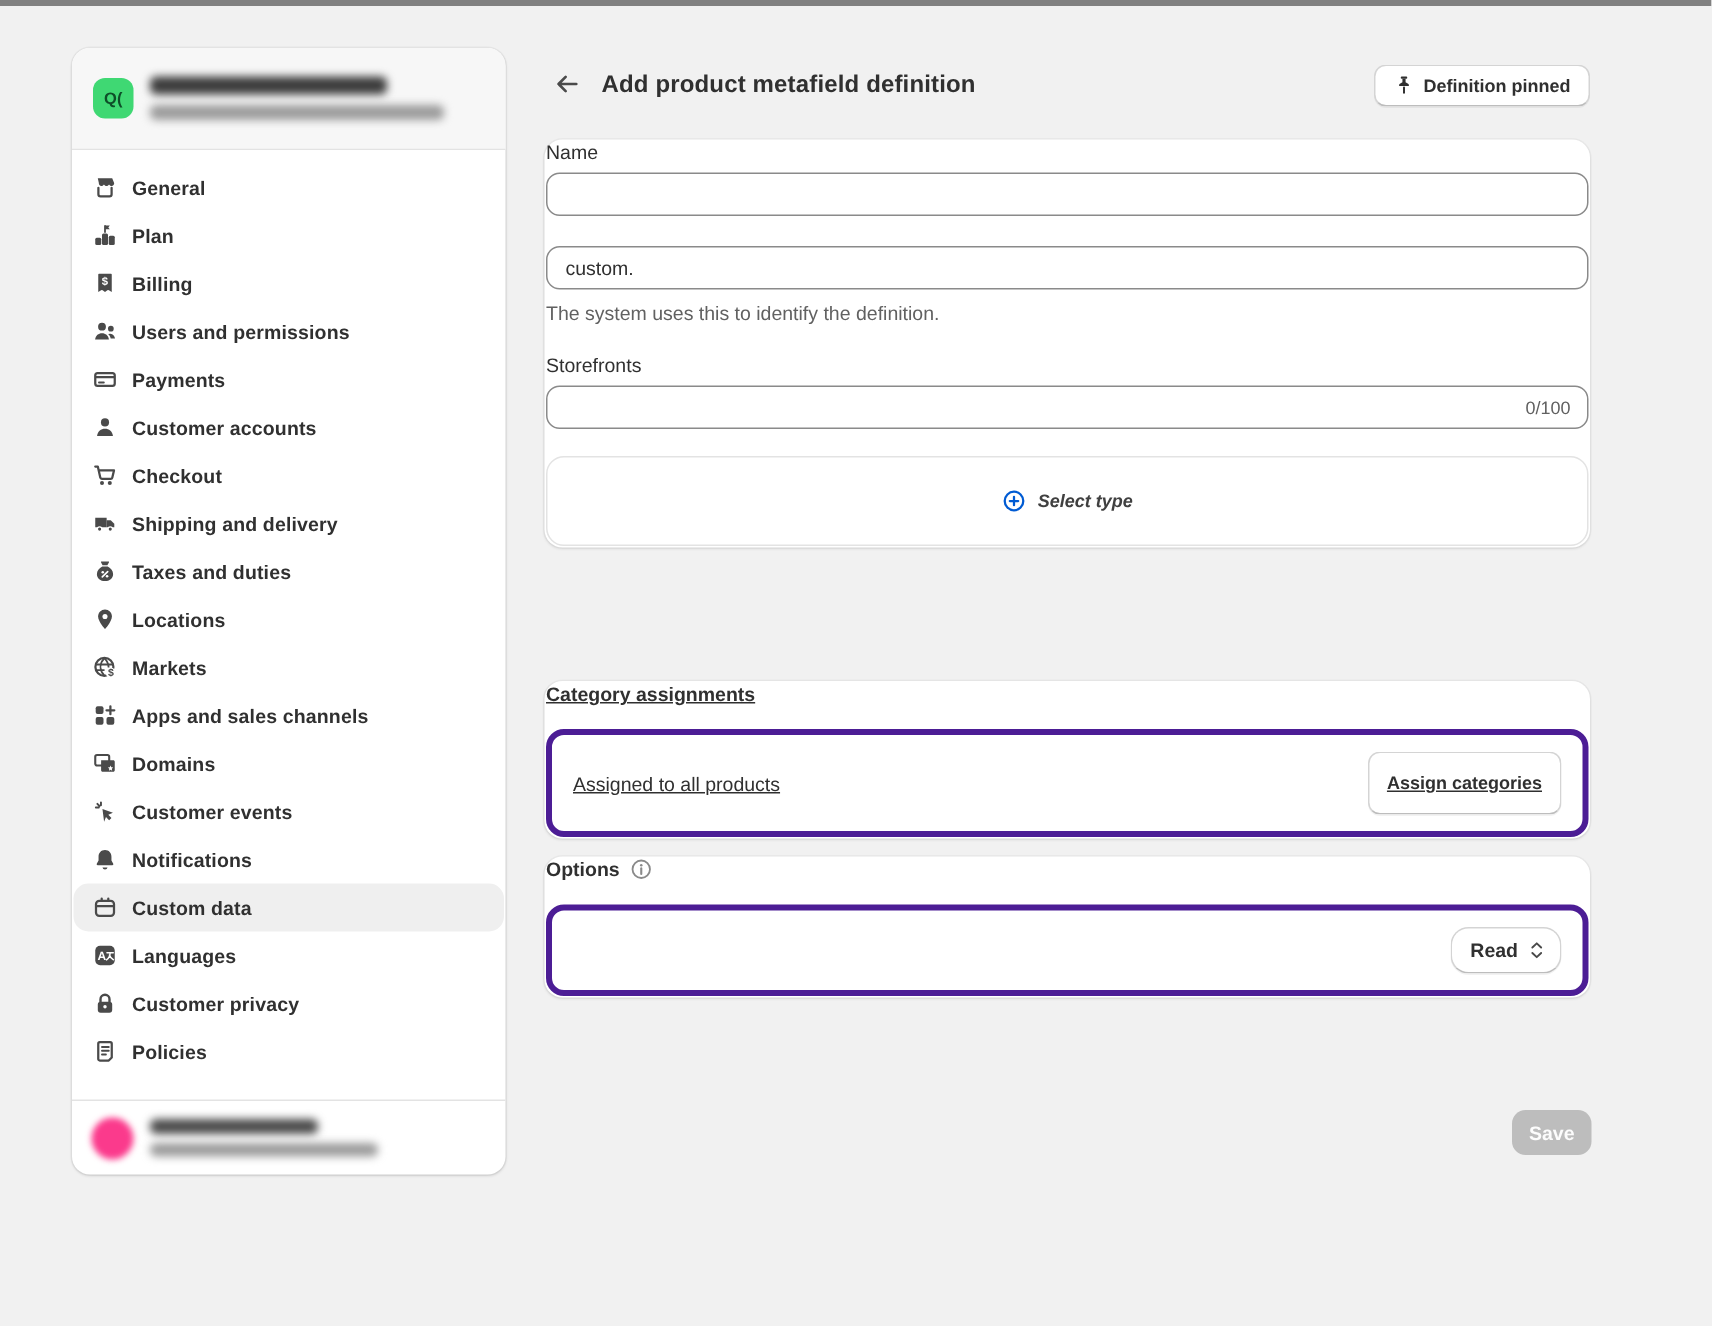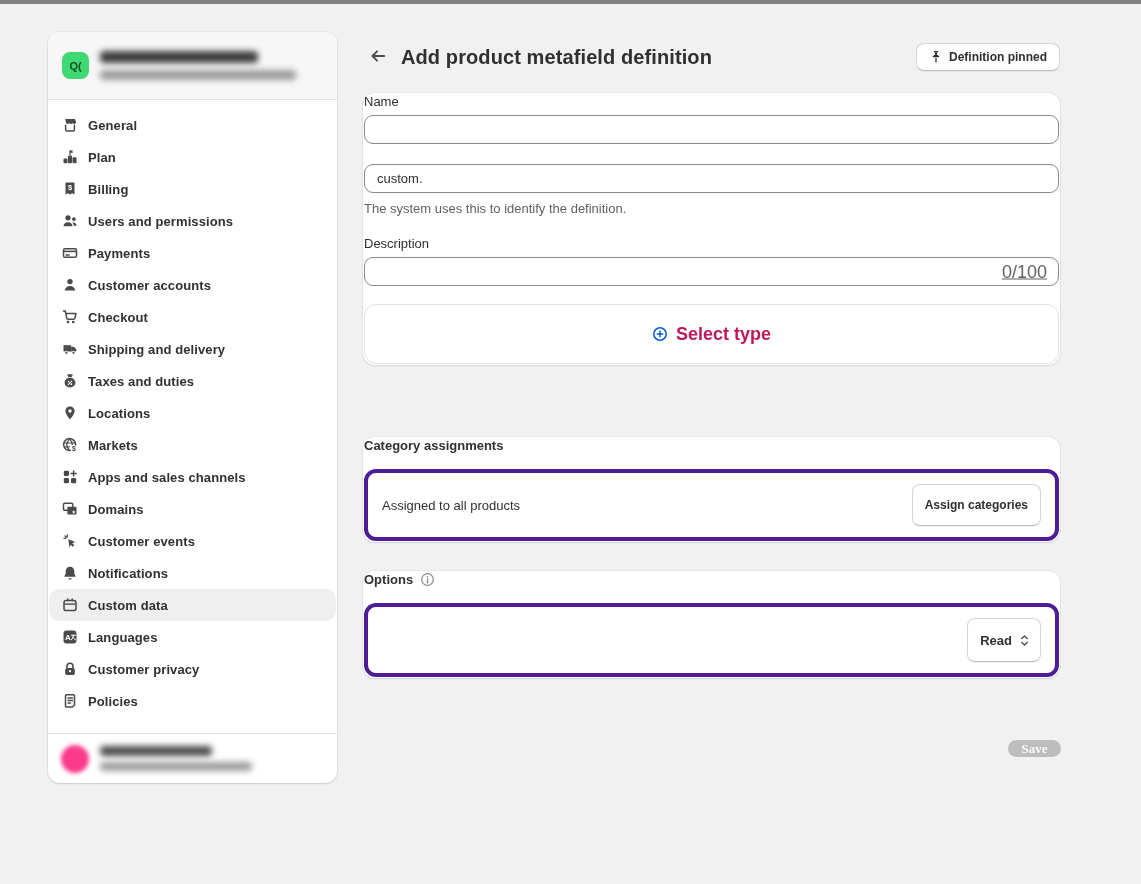--- a/index.html
+++ b/index.html
@@ -54,85 +54,85 @@
   .user-avatar { width: 28px; height: 28px; border-radius: 50%; background: #fb3a8c; flex: none; filter: blur(2px); }
   .user-meta { display: flex; flex-direction: column; gap: 6px; }
 
   
   .page-header {
     position: absolute; left: 363px; top: 42px; width: 697px; height: 30px;
     display: flex; align-items: center;
   }
   .back-btn { width: 22px; height: 22px; border: none; background: transparent; cursor: pointer; display: flex; align-items: center; justify-content: center; padding: 0; margin-left: 4px; }
   .back-btn svg { width: 18px; height: 18px; }
-  .page-title { font-size: 20px; font-weight: bold; color: #303030; margin-left: 12px; letter-spacing: .1px; }
+  .page-title { font-size: 16px; font-weight: bold; color: #303030; margin-left: 12px; letter-spacing: .1px; }
 
   .btn {
     display: inline-flex; align-items: center; justify-content: center; gap: 6px;
     background: #fff; border: 1px solid #d4d4d4; border-bottom-color: #bdbdbd;
     border-radius: 8px; font-family: inherit; font-size: 12px; font-weight: 600;
     color: #303030; cursor: pointer; box-shadow: 0 1px 0 rgba(0,0,0,.05);
   }
   .pinned-btn { margin-left: auto; height: 28px; padding: 0 12px; }
   .pinned-btn svg { width: 14px; height: 14px; }
 
   .card {
     position: absolute; left: 363px; width: 697px; background: #fff;
     border-radius: 12px; padding: 1px;
     box-shadow: 0 1px 2px rgba(26,26,26,.09), 0 0 0 1px rgba(0,0,0,.035);
   }
   .card-form { top: 93px; }
-  .card-category { top: 437px; }
+  .card-category { top: 454px; text-decoration: underline; }
   .card-options { top: 571px; }
 
   .field-group { margin-top: 20px; }
   .field-group:first-child { margin-top: 0; }
   .field-label { font-size: 13px; color: #303030; margin-bottom: 6px; }
   .input-wrap { position: relative; }
   .text-input {
     width: 100%; height: 29px; border: 1px solid #8a8a8a; border-radius: 9px;
     font-family: inherit; font-size: 13px; color: #303030; padding: 0 12px;
     background: #fff; outline: none;
   }
   .char-counter {
     position: absolute; right: 12px; top: 50%; transform: translateY(-50%);
-    font-size: 18px; color: #616161; pointer-events: none; text-decoration: underline;
+    font-size: 12px; color: #616161; pointer-events: none;
   }
   .help-text { margin-top: 8px; font-size: 13px; color: #616161; }
 
   .select-type-box {
     margin-top: 18px; height: 60px; border: 1px solid #e3e3e3; border-radius: 12px;
     display: flex; align-items: center; justify-content: center; gap: 8px;
     background: #fff; cursor: pointer; width: 100%;
   }
   .select-type-box svg { width: 16px; height: 16px; }
-  .select-type-label { font-size: 18px; font-weight: 600; color: #be185d; }
+  .select-type-label { font-size: 12px; font-weight: 600; color: #404040; font-style: italic; }
 
   .card-title { font-size: 13px; font-weight: bold; color: #303030; }
   .card-title-row { display: flex; align-items: center; gap: 7px; }
   .info-icon { width: 15px; height: 15px; display: flex; }
   .info-icon svg { width: 15px; height: 15px; }
 
   .inner-box {
     margin-top: 16px; border: 4px solid #4c1d95; border-radius: 12px;
     display: flex; align-items: center; padding: 11px 14px; min-height: 50px;
   }
   .inner-box-text { font-size: 13px; color: #303030; }
   .assign-btn { margin-left: auto; height: 42px; padding: 0 12px; }
 
   .option-left { display: flex; flex-direction: column; gap: 4px; }
   .option-title { font-size: 13px; font-weight: 600; color: #303030; }
   .option-desc { font-size: 13px; color: #616161; }
-  .read-select { margin-left: auto; height: 44px; padding: 0 10px 0 12px; gap: 7px; font-size: 13px; font-weight: 600; }
+  .read-select { margin-left: auto; height: 31px; padding: 0 10px 0 12px; gap: 7px; font-size: 13px; font-weight: 600; border-radius: 12px; }
   .read-select svg { width: 11px; height: 13px; }
 
   .save-btn {
-    position: absolute; left: 1008px; top: 740px; width: 53px; height: 17px;
+    position: absolute; left: 1008px; top: 740px; width: 53px; height: 30px;
     background: #bdbdbd; color: #fcfcfc; border: none; border-radius: 9px;
-    font-family: Liberation Serif, serif; font-size: 13px; font-weight: bold; cursor: default;
+    font-family: Liberation Sans, sans-serif; font-size: 13px; font-weight: bold; cursor: default;
   }
 </style>
 </head>
 <body>
 
 <div class="top-strip"></div>
 
 <aside class="sidebar">
   <div class="store-header">
     <div class="store-avatar">Q(</div>
@@ -376,21 +376,21 @@
   </div>
 
   <div class="field-group">
     <div class="input-wrap">
       <input class="text-input" type="text" value="custom." style="">
     </div>
     <div class="help-text">The system uses this to identify the definition.</div>
   </div>
 
   <div class="field-group">
-    <div class="field-label">Description</div>
+    <div class="field-label">Storefronts</div>
     <div class="input-wrap">
       <input class="text-input" type="text" style="padding-right: 58px;" value="">
       <span class="char-counter">0/100</span>
     </div>
   </div>
 
   <button class="select-type-box">
     <span style="display:flex">
       <svg viewBox="0 0 16 16" fill="none">
           <circle cx="8" cy="8" r="6.2" stroke="#005bd3" stroke-width="1.5"></circle>

